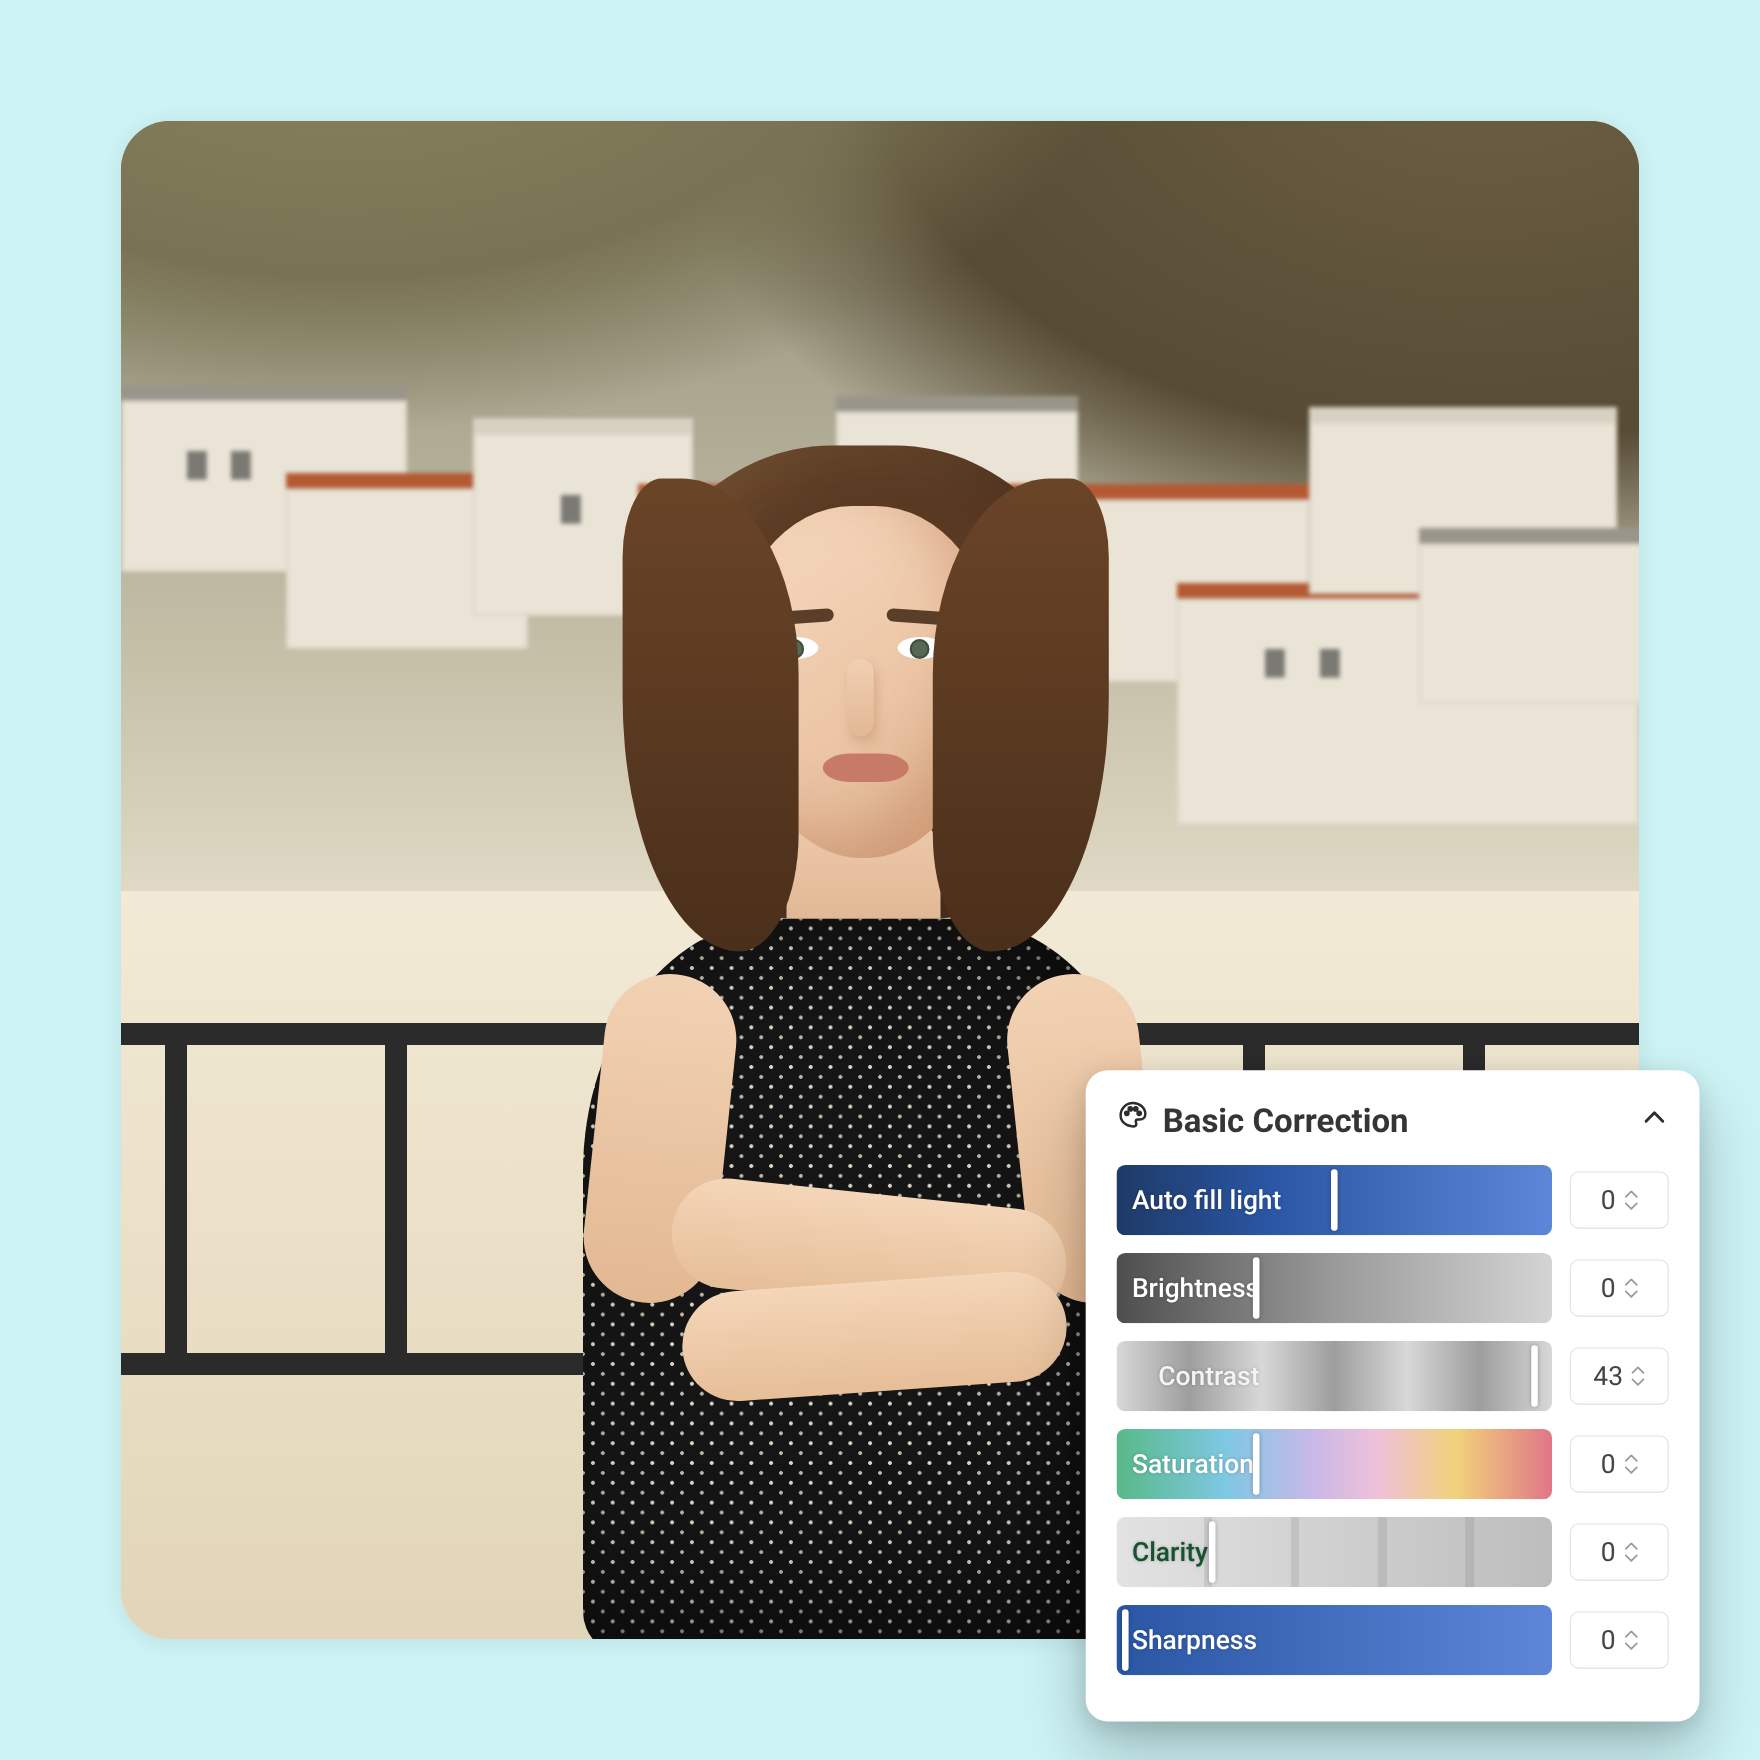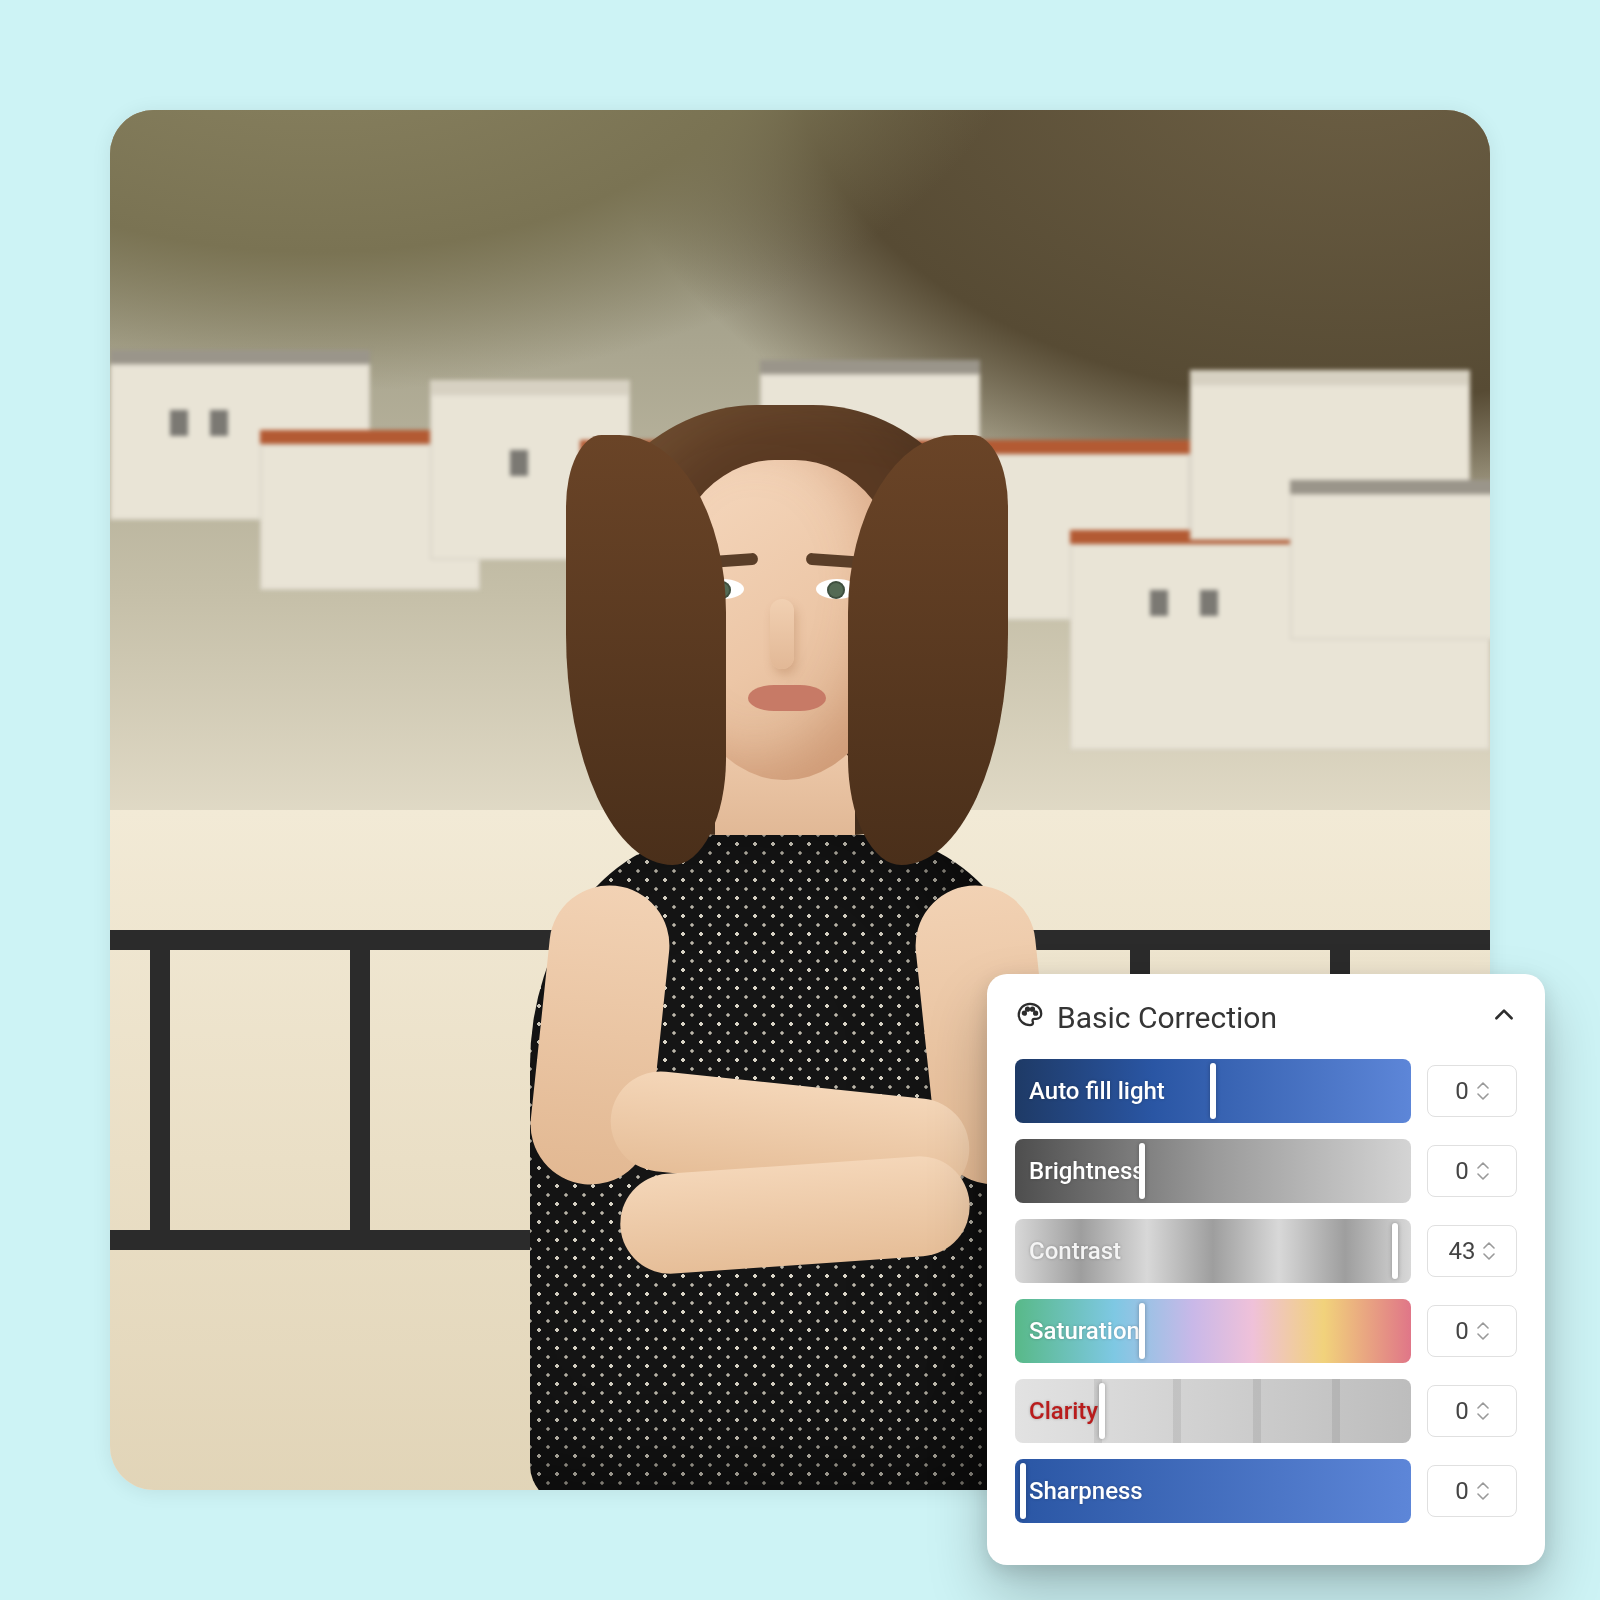--- a/index.html
+++ b/index.html
@@ -120,22 +120,22 @@
     right: 55px;
     bottom: 35px;
     width: 558px;
     background:#ffffff;
     border-radius: 20px;
     box-shadow: 0 30px 60px rgba(0,0,0,.22), 0 6px 20px rgba(0,0,0,.12);
     padding: 26px 28px 26px 28px;
     color:#353535;
   }
   .panel-header {
-    display:flex; align-items:flex-start; gap:12px;
-    font-size:30px; font-weight:400;
+    display:flex; align-items:flex-end; gap:12px;
+    font-size:30px; font-weight:700;
     margin-bottom: 22px;
   }
   .panel-header .spacer { flex:1; }
   .palette-icon { width:30px; height:30px; }
   .chev { width:26px; height:26px; }
 
   .row { display:flex; align-items:center; gap:16px; margin-bottom:16px; }
   .slider {
     position:relative; flex:1; height:64px; border-radius:8px; overflow:hidden;
     display:flex; align-items:center;
@@ -144,26 +144,26 @@
     position:absolute; left:14px; top:0; bottom:0; display:flex; align-items:center;
     color:#fff; font-size:24px; font-weight:500; z-index:3; text-shadow:0 0 3px rgba(0,0,0,.25);
   }
   .slider .thumb {
     position:absolute; top:4px; bottom:4px; width:6px; background:#fff; border-radius:3px; z-index:4;
     box-shadow:0 0 4px rgba(0,0,0,.3);
   }
   .s-autofill  .track { position:absolute; inset:0; background:linear-gradient(90deg,#1e3a66 0%, #2a56a4 35%, #5d86d8 100%); }
   .s-bright    .track { position:absolute; inset:0; background:linear-gradient(90deg,#4e4e4e 0%, #9a9a9a 50%, #d4d4d4 100%); }
   .s-contrast  .track { position:absolute; inset:0; background:linear-gradient(90deg,#d8d8d8,#9e9e9e,#d8d8d8,#9e9e9e,#d8d8d8,#9e9e9e,#d8d8d8); }
-  .s-contrast  .label { color:#f4f4f4; }
+  .s-contrast  .label { color:#f4f4f4;margin-left:24px; }
   .s-satur     .track { position:absolute; inset:0; background:linear-gradient(90deg,#58b988 0%, #7ec8e3 25%, #c9b8e8 45%, #efc1d9 60%, #f1d27b 78%, #e07688 100%); }
   .s-clarity   .track { position:absolute; inset:0; background:
       linear-gradient(90deg, rgba(0,0,0,.0) 0 20%, rgba(0,0,0,.08) 20% 22%, rgba(0,0,0,0) 22% 40%, rgba(0,0,0,.08) 40% 42%, rgba(0,0,0,0) 42% 60%, rgba(0,0,0,.08) 60% 62%, rgba(0,0,0,0) 62% 80%, rgba(0,0,0,.08) 80% 82%, rgba(0,0,0,0) 82% 100%),
       linear-gradient(90deg,#e2e2e2,#bdbdbd); }
-  .s-clarity   .label { color:#b91c1c; }
+  .s-clarity   .label { color:#14532d; }
   .s-sharp     .track { position:absolute; inset:0; background:linear-gradient(90deg,#2a56a4 0%, #5d86d8 100%); }
 
   .valbox {
     width:90px; height:52px; border:1px solid #e0e0e0; border-radius:8px;
     display:flex; align-items:center; justify-content:center; gap:8px;
     font-size:24px; color:#444; background:#fff;
   }
   .stepper { display:flex; flex-direction:column; gap:2px; }
   .stepper svg { width:12px; height:8px; display:block; }
 

